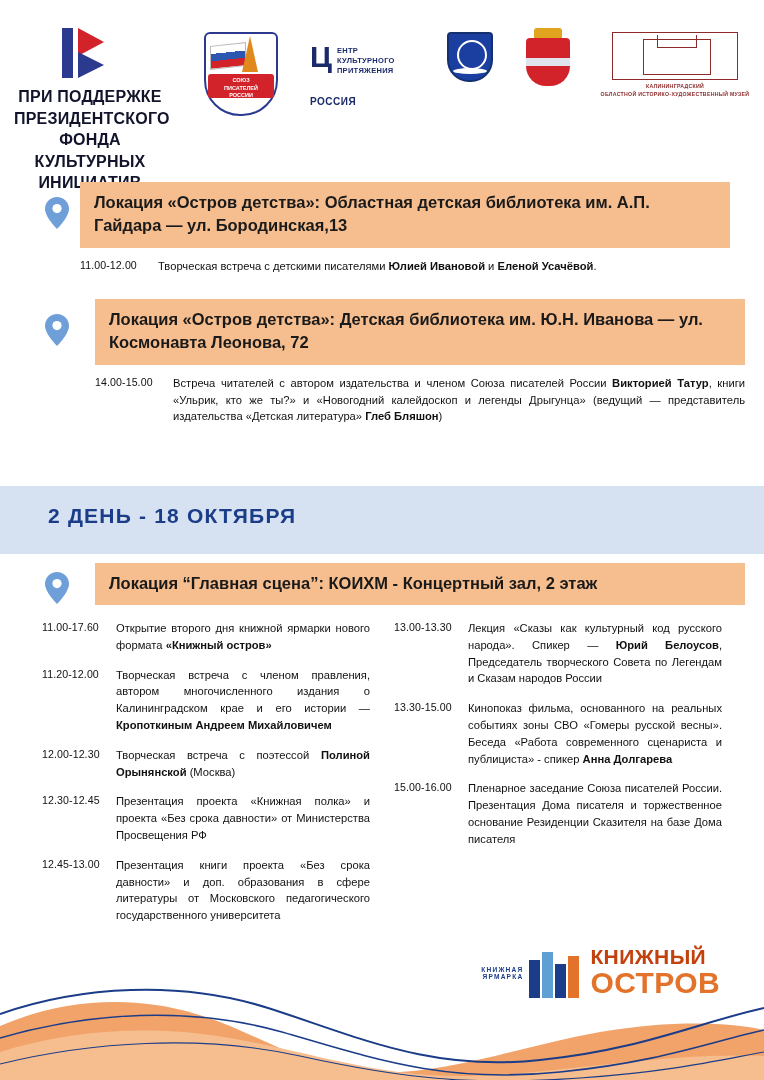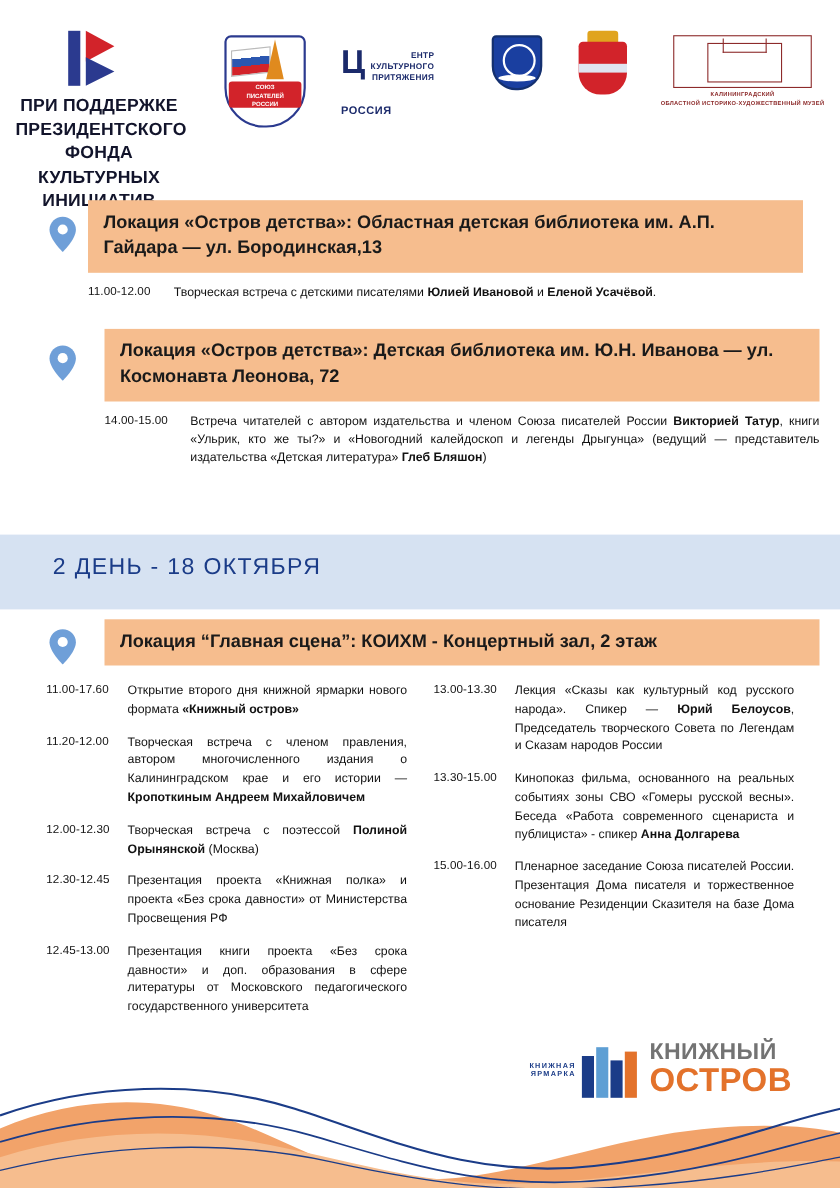--- a/index.html
+++ b/index.html
@@ -146,21 +146,20 @@
     color: #1b2a6b;
     line-height: 0.85;
   }
   .ckp-lines {
     font-size: 7.5px;
     font-weight: bold;
     color: #1b2a6b;
     line-height: 1.35;
     letter-spacing: 0.3px;
     padding-top: 2px;
-    text-align: right;
   }
   .ckp-rossiya {
     font-size: 10px;
     font-weight: bold;
     color: #1b2a6b;
     letter-spacing: 0.5px;
     margin-top: 20px;
   }
 
   
@@ -318,21 +317,21 @@
     top: 486px;
     width: 764px;
     height: 68px;
     background: #d6e2f2;
   }
   .day-band-title {
     position: absolute;
     left: 48px;
     top: 504px;
     font-size: 21px;
-    font-weight: normal;
+    font-weight: bold;
     color: #1b3c88;
     letter-spacing: 1.2px;
   }
 
   
   .cols {
     position: absolute;
     left: 0;
     top: 620px;
     width: 764px;
@@ -379,21 +378,21 @@
     position: absolute;
     left: -62px;
     top: 20px;
     width: 58px;
     text-align: right;
   }
   .bi-wrap { position: relative; }
   .bi-name-1 {
     font-size: 21px;
     font-weight: bold;
-    color: #737373;
+    color: #c2410c;
     line-height: 1;
     letter-spacing: 0.4px;
   }
   .bi-name-2 {
     font-size: 30px;
     font-weight: bold;
     color: #e3722b;
     line-height: 1.05;
     letter-spacing: 0.4px;
   }

